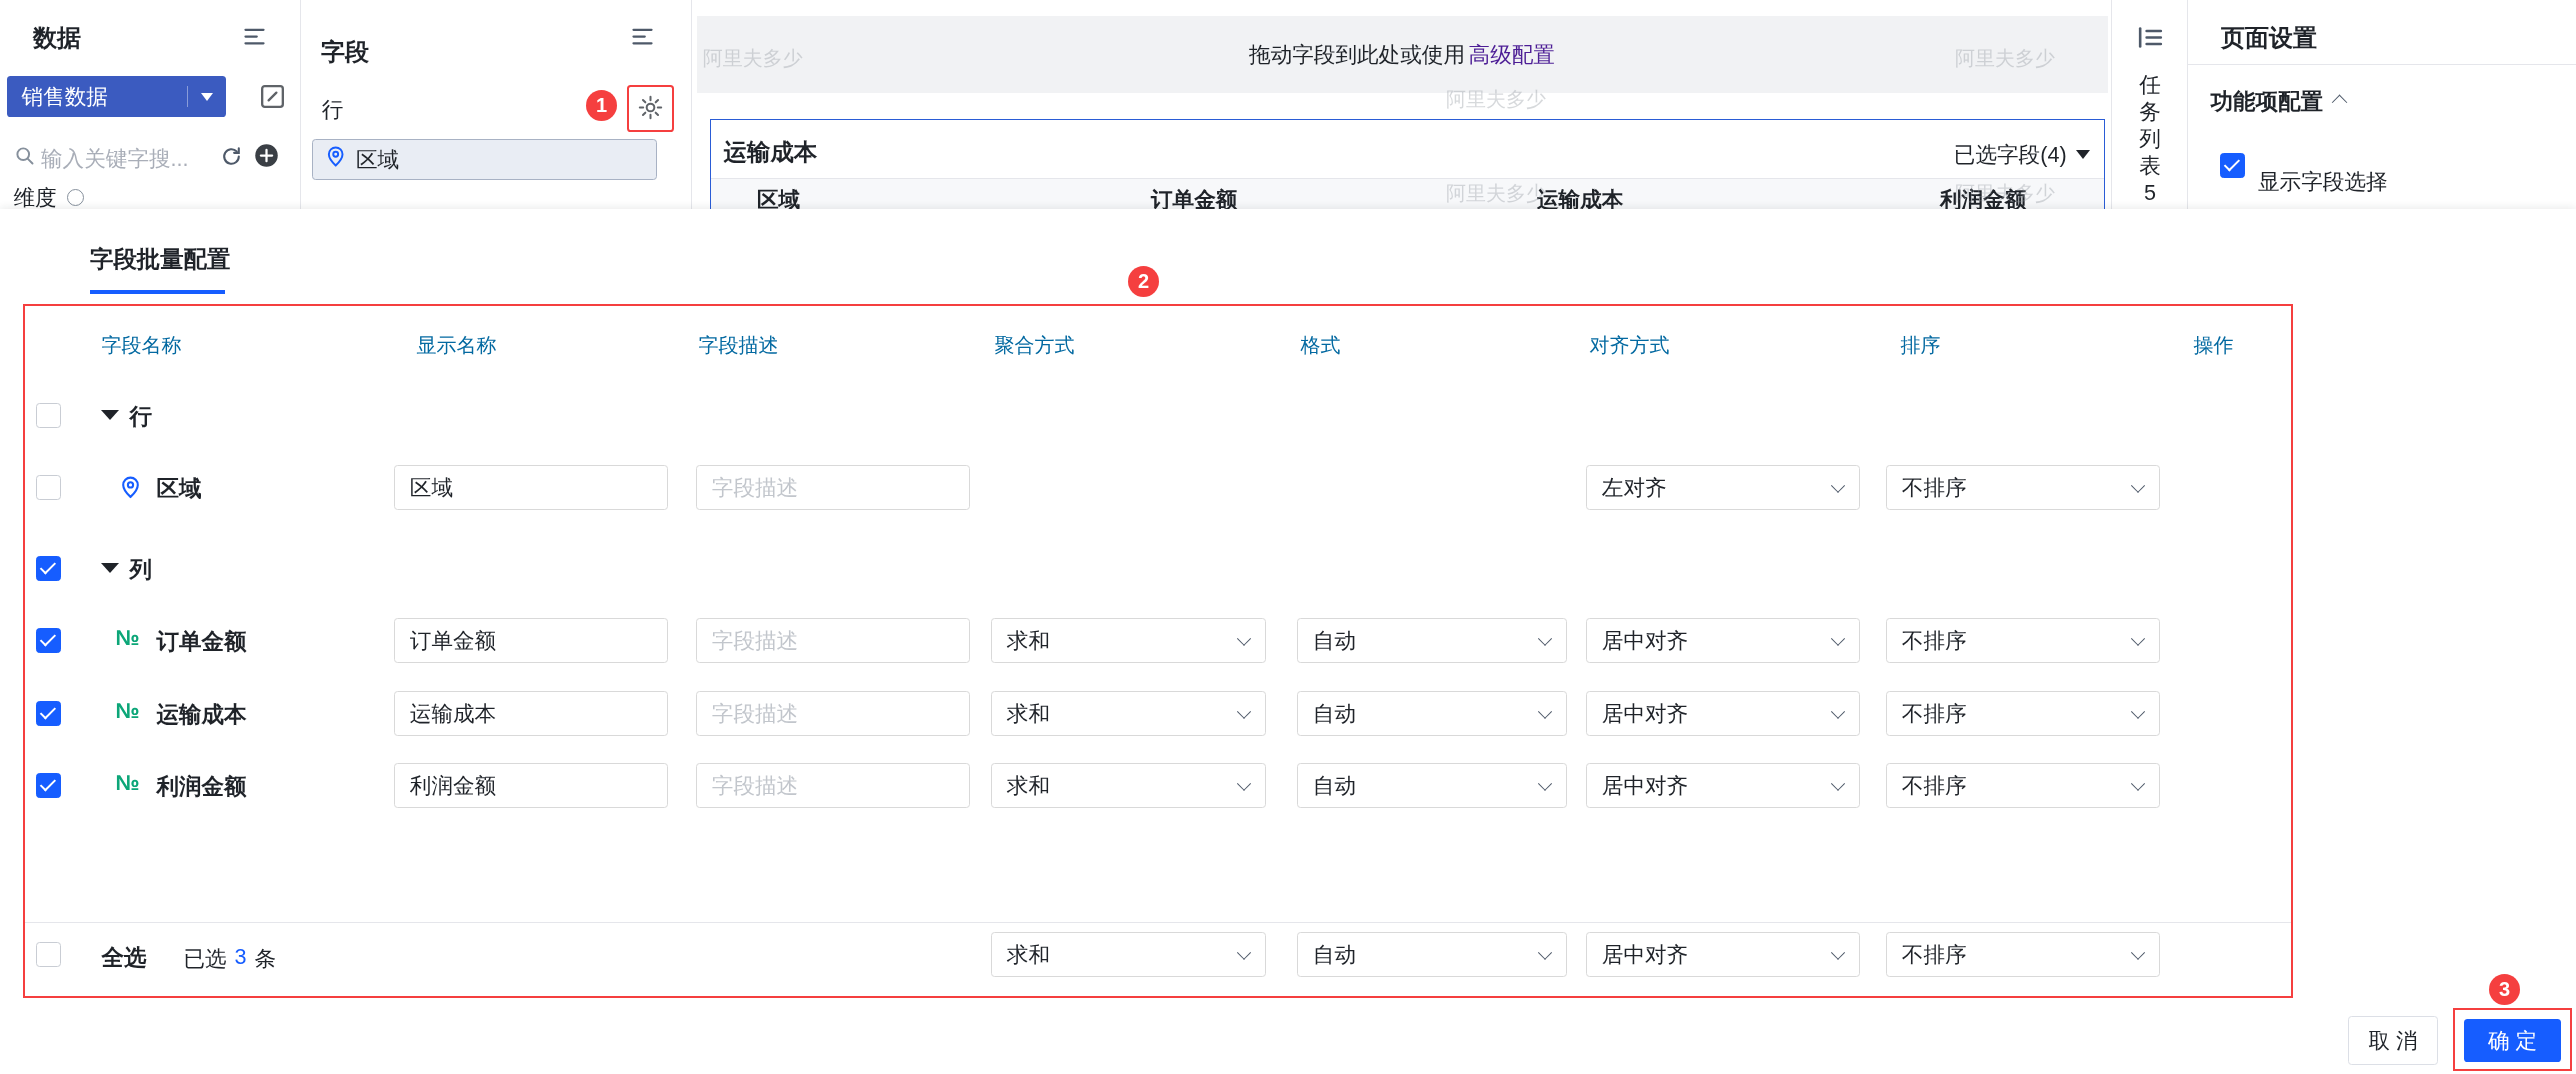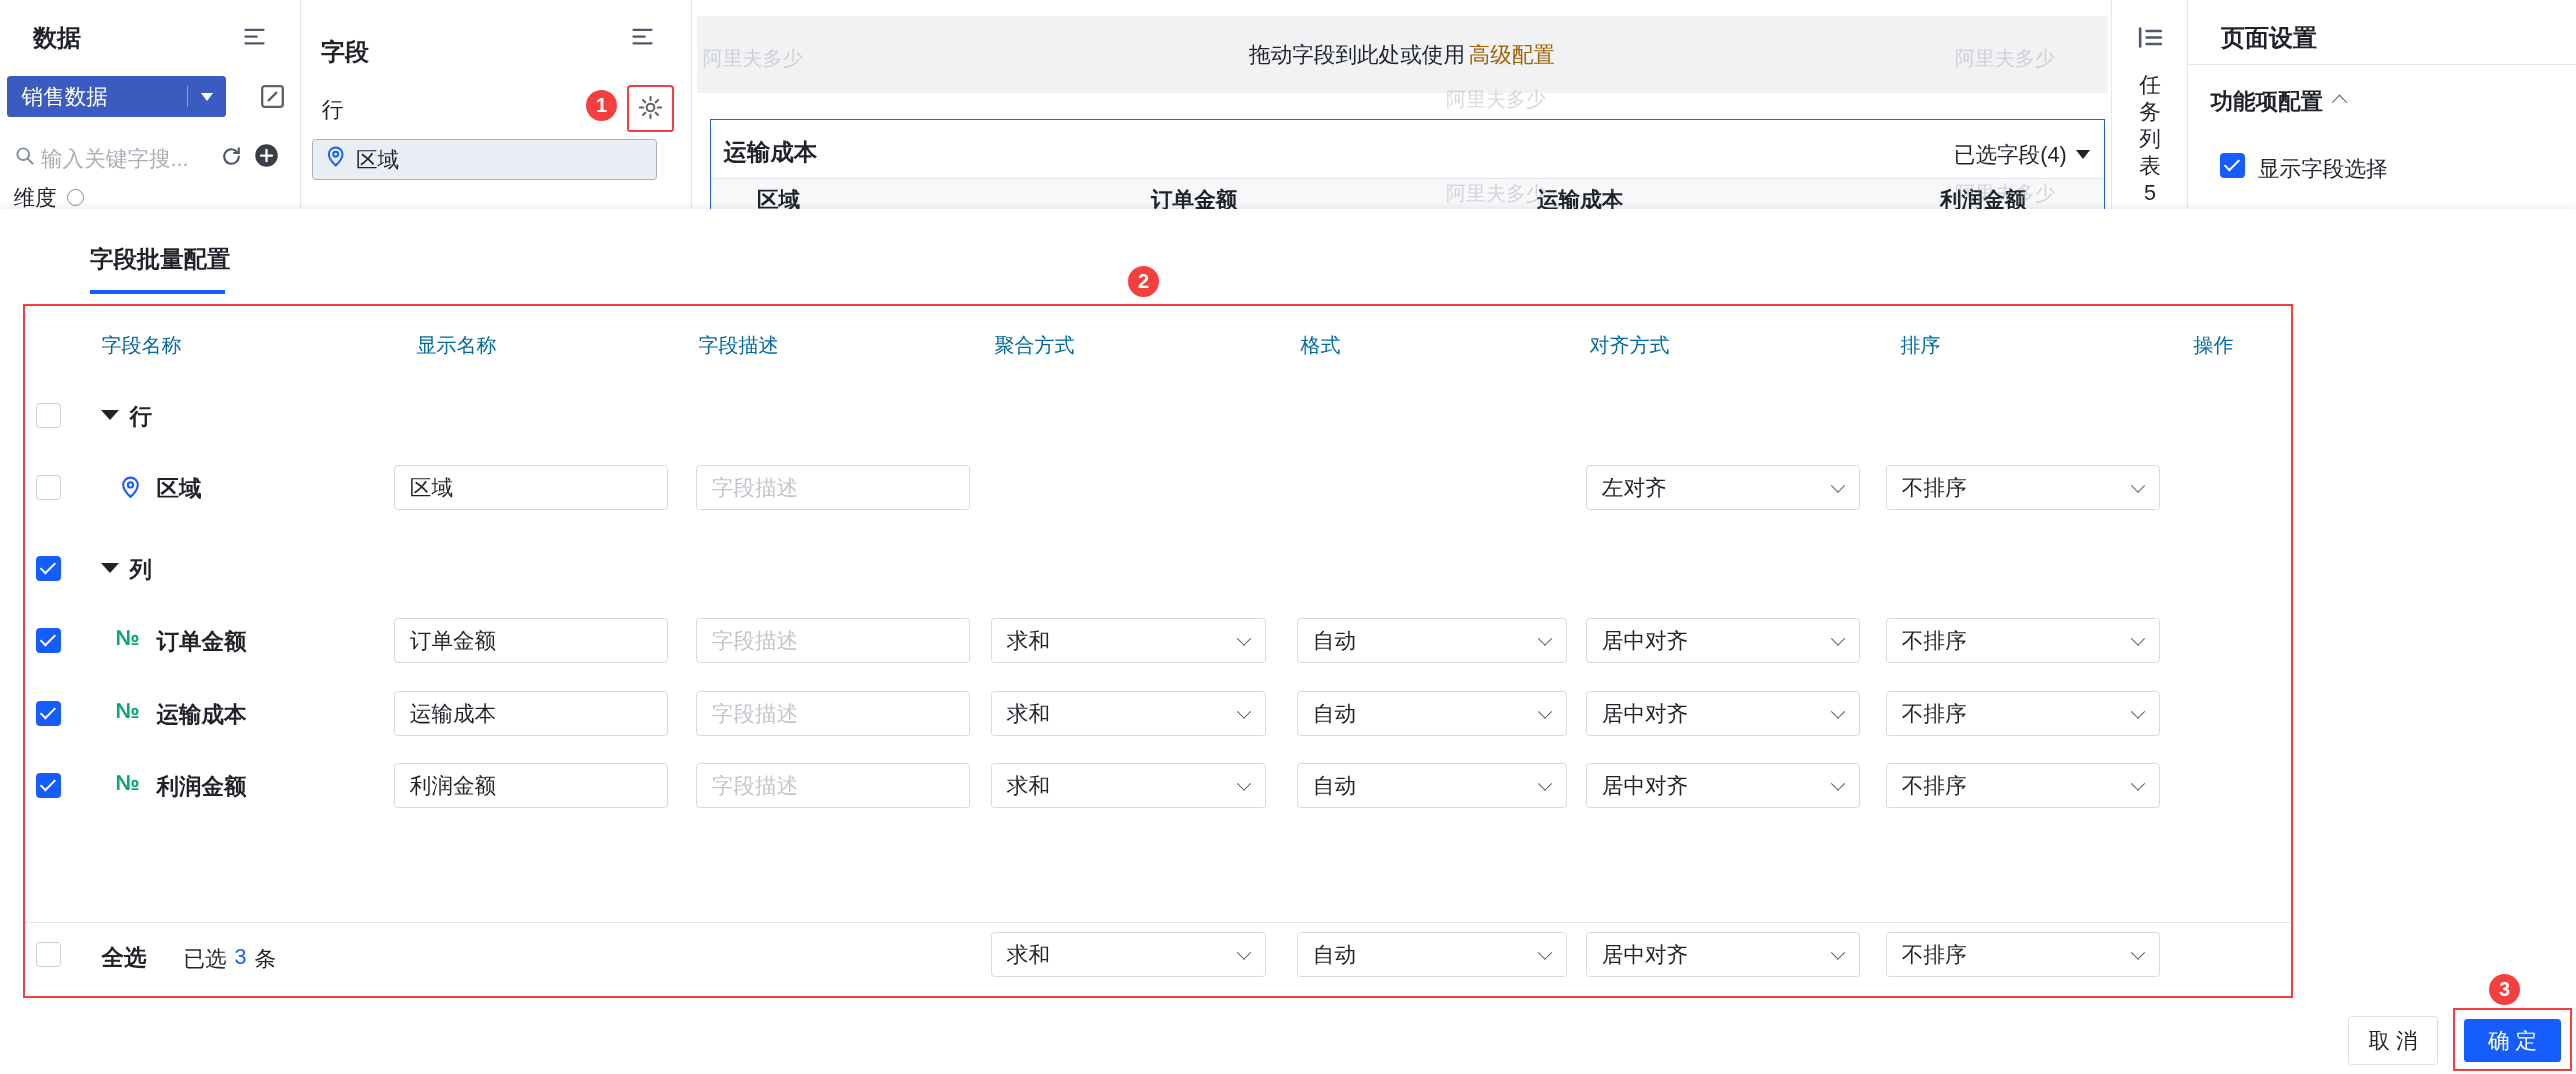--- a/index.html
+++ b/index.html
@@ -33,21 +33,21 @@
   .search-input::placeholder { color:#a9aeb8; }
 
   .dim-label { position:absolute; left:13.5px; top:183px; font-size:21.6px; color:#1f2329; }
   .dim-circle { position:absolute; left:67px; top:189px; width:17px; height:17px; border:1.8px solid #86909c; border-radius:50%; }
 
   .zone-label { position:absolute; left:20.7px; top:95px; font-size:21.6px; color:#1f2329; }
   .gear-btn { position:absolute; left:329px; top:88px; width:41px; height:41px; display:flex; align-items:center; justify-content:center; cursor:pointer; }
   .chip { position:absolute; left:10.8px; top:139px; width:345px; height:41px; background:#e9edf4; border:0.9px solid #a8b2c4; border-radius:3.6px; display:flex; align-items:center; gap:9px; padding:0 10.8px; font-size:21.6px; color:#1f2329; }
 
   .dropbar { position:absolute; left:4.5px; top:16px; width:1411px; height:77px; background:#f1f2f4; display:flex; align-items:center; justify-content:center; font-size:21.6px; color:#1f2329; gap:3.6px; }
-  .link { color:#a16207; cursor:pointer; }
+  .link { color:#4c1d95; cursor:pointer; }
 
   .card { position:absolute; left:18px; top:119px; width:1395px; height:99px; background:#fff; border:1.8px solid #2a5cd6; }
   .card-title { position:absolute; left:12.6px; top:16px; font-size:23.4px; font-weight:700; }
   .selected-fields { position:absolute; right:14.4px; top:20px; display:flex; align-items:center; gap:9px; font-size:21.6px; cursor:pointer; }
   .tri-b { width:0; height:0; border-left:7.2px solid transparent; border-right:7.2px solid transparent; border-top:9px solid #1f2329; }
   .card-band { position:absolute; left:0; right:0; top:58px; height:41px; background:#f7f8fa; border-top:0.9px solid #e5e6eb; }
   .pcol { position:absolute; top:65px; font-size:21.6px; font-weight:600; color:#1f2329; white-space:nowrap; }
 
   .wm { position:absolute; font-size:20px; color:#8d939b; opacity:.35; white-space:nowrap; pointer-events:none; z-index:3; }
 
@@ -210,21 +210,21 @@
     <span class="rail-char" style="top:151px;">表</span>
     <span class="rail-char" style="top:180px;">5</span>
   </div>
 
   <div class="panel p-settings">
     <div class="settings-head"></div>
     <div class="panel-title" style="left:33px; top:21.6px;">页面设置</div>
     <div class="section-title">功能项配置</div>
     <span class="chevup"></span>
     <span class="cb checked" style="left:32px; top:153px;"></span>
-    <span class="abs" style="left:70px; top:154px; font-size:21.6px;">显示字段选择</span>
+    <span class="abs" style="left:70px; top:167px; font-size:21.6px;">显示字段选择</span>
   </div>
 </div>
 
 <div class="modal">
   <div class="modal-title">字段批量配置</div>
   <div class="modal-title-underline"></div>
 
   <div class="tablewrap">
 
     <span class="th" style="left:76px;">字段名称</span>

